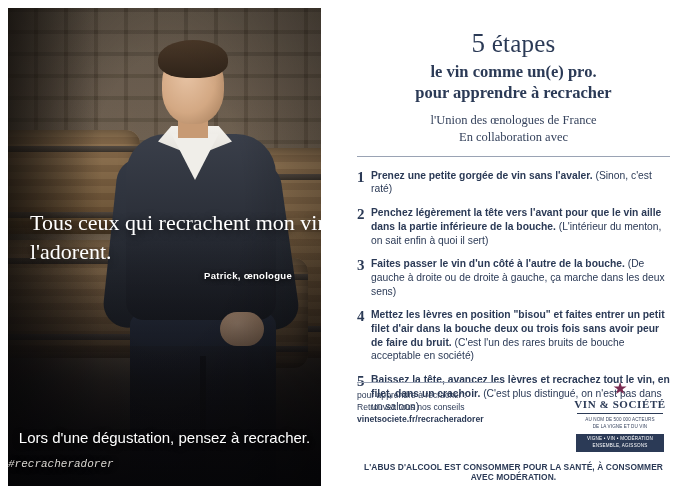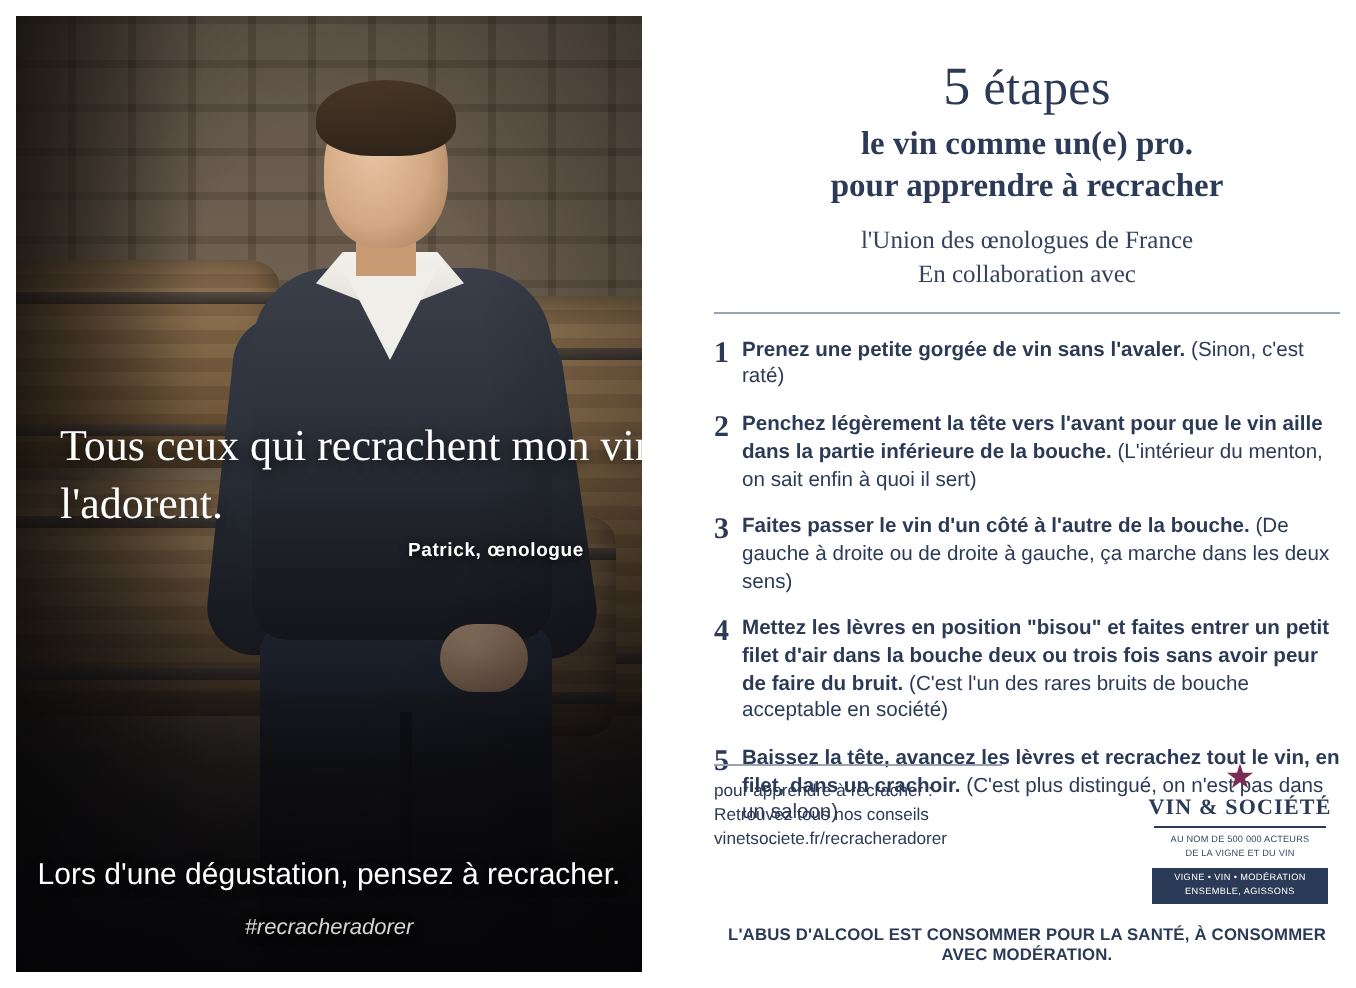--- a/index.html
+++ b/index.html
@@ -181,23 +181,23 @@
     color: #ffffff;
     font-family: Liberation Sans, sans-serif;
     font-size: 15px;
     text-shadow: 0 1px 6px rgba(0,0,0,0.9);
   }
   .photo-hashtag {
     position: absolute;
     left: 0;
     right: 0;
     bottom: 16px;
-    text-align: center;
+    text-align: left;
     color: #d9d6d1;
-    font-family: Liberation Sans, sans-serif;
+    font-family: Liberation Mono, monospace;
     font-style: italic;
     font-size: 11px;
     text-shadow: 0 1px 6px rgba(0,0,0,0.9);
   }
 
   
   .content {
     position: absolute;
     left: 357px;
     top: 8px;
@@ -278,21 +278,21 @@
   }
   .footer-text {
     position: absolute;
     left: 0; top: 7px;
     width: 175px;
     color: #2b3a56;
     font-family: "Liberation Sans", sans-serif;
     font-size: 8.6px;
     line-height: 1.42;
   }
-  .footer-url { font-weight: normal; }
+  .footer-url { font-weight: bold; }
 
   .logo {
     position: absolute;
     right: 2px;
     top: -2px;
     width: 96px;
     text-align: center;
   }
   .logo-star {
     color: #7a2c52;

